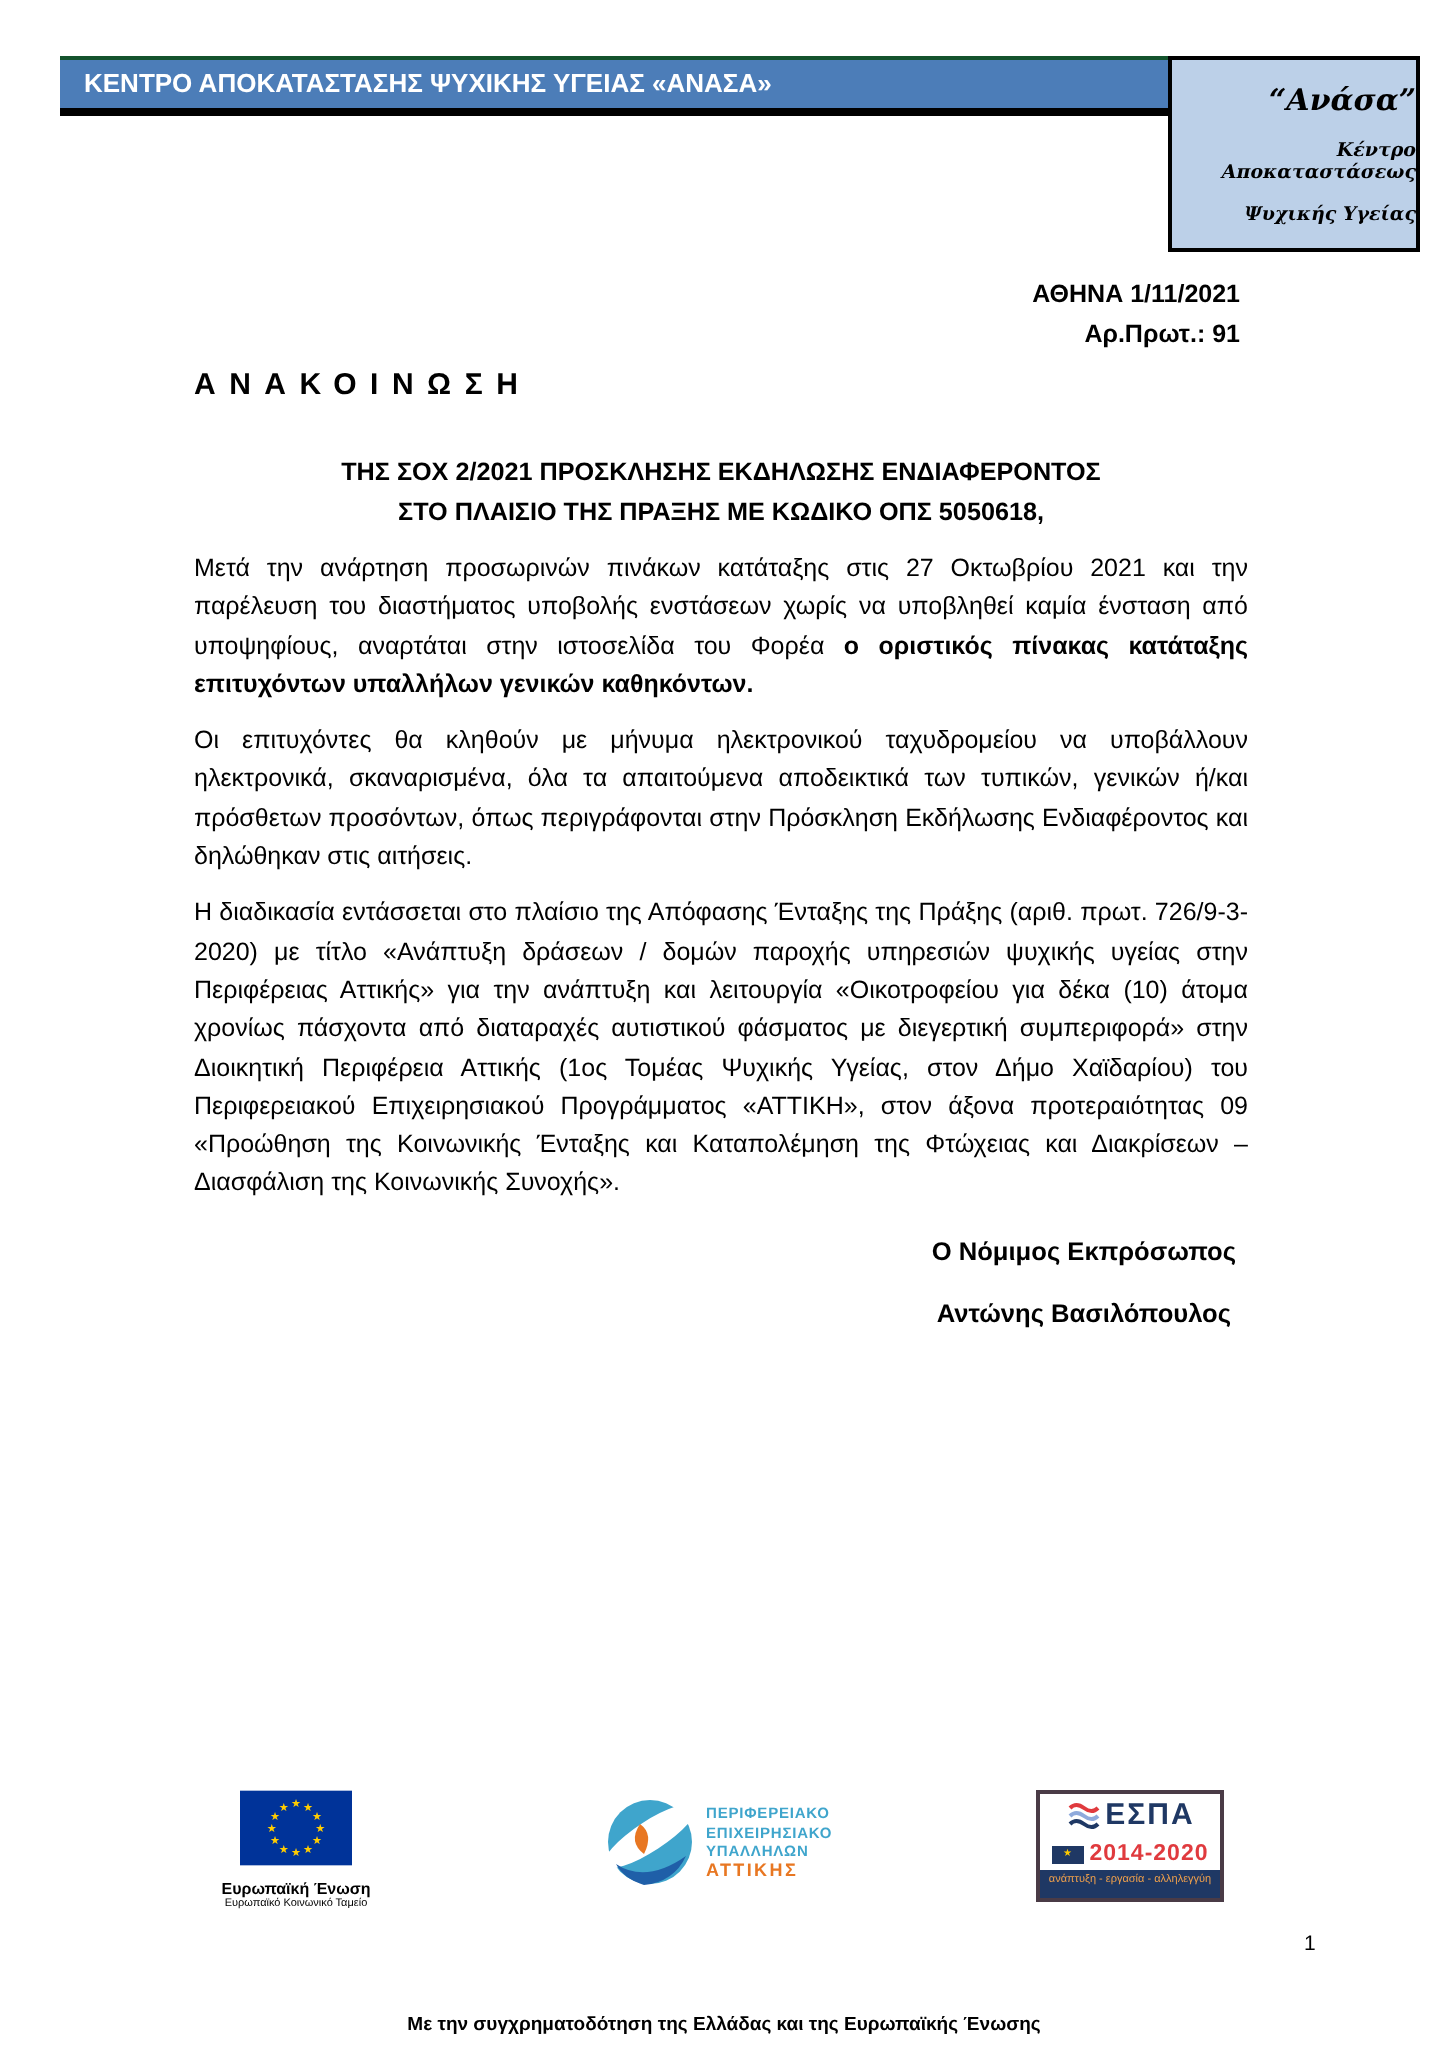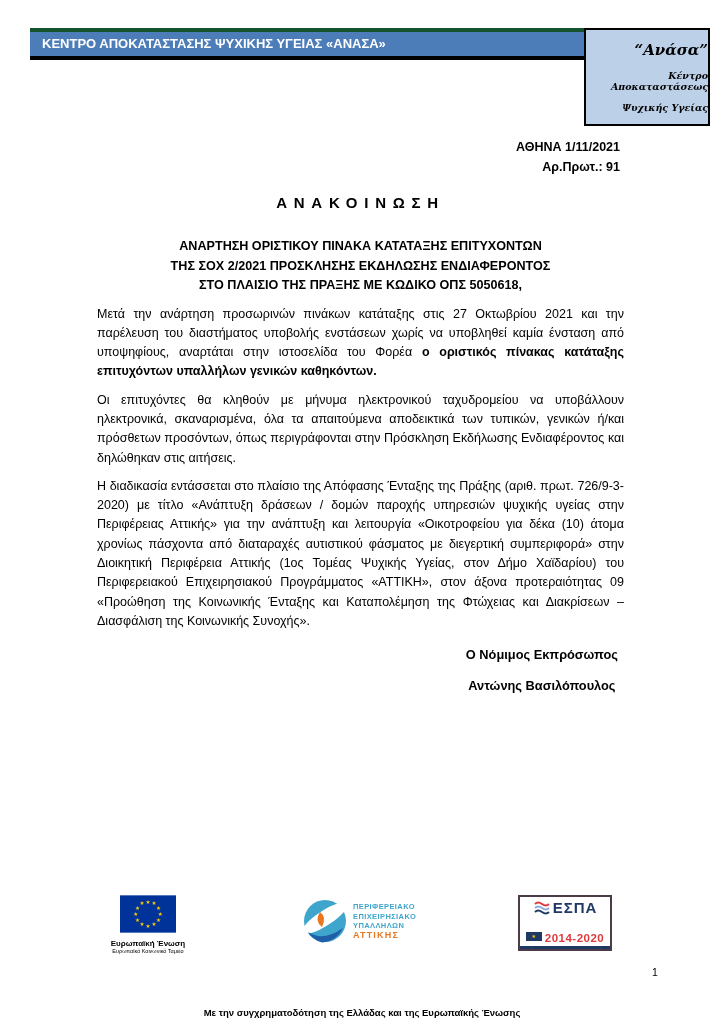--- a/index.html
+++ b/index.html
@@ -8,39 +8,39 @@
     background:#ffffff; color:#000;
     font-family:"Liberation Sans", sans-serif;
     overflow:hidden;
   }
 
   
   .header-row { position:absolute; top:28px; left:30px; width:680px; display:flex; align-items:flex-start; }
   .header-bar {
     flex:1; height:24px; line-height:24px;
     background:#4C7DB8; color:#fff;
-    border-top:4px solid #14532d; border-bottom:4px solid #000;
+    border-top:2px solid #14532d; border-bottom:4px solid #000;
     font-weight:bold; font-size:13px; padding-left:12px;
     white-space:nowrap; overflow:hidden;
   }
   .logo-box {
     width:126px; height:98px; box-sizing:border-box;
     background:#BCD0E8; border:2px solid #000;
     display:flex; flex-direction:column; justify-content:space-evenly;
     text-align:right; font-family:"DejaVu Serif", serif; font-style:italic;
   }
   .logo-box .l1 { font-size:15px; font-weight:bold; }
   .logo-box .l2, .logo-box .l3 { font-size:9.5px; font-weight:bold; }
 
   
   .date-block { position:absolute; top:137px; right:104px; text-align:right; font-size:12.5px; font-weight:bold; line-height:20px; }
 
   
   .doc-body { position:absolute; top:184px; left:97px; width:527px; }
-  .doc-title { text-align:center; font-weight:bold; font-size:15px; letter-spacing:0.45em; margin:10px 0 26px 0; }
+  .doc-title { text-align:left; font-weight:bold; font-size:15px; letter-spacing:0.45em; margin:0 0 26px 0; }
   .doc-subtitle { text-align:center; font-weight:bold; font-size:12.6px; line-height:19.5px; margin:0 0 4px 0; }
   .para { text-align:justify; font-size:12.5px; line-height:19.3px; margin:9px 0 0 0; }
   .para b { font-weight:bold; }
   .sig-wrap { margin-top:16px; text-align:right; padding-right:6px; }
   .sig-block { display:inline-block; text-align:center; }
   .sig-line { font-weight:bold; font-size:12.8px; line-height:16px; }
   .sig-line + .sig-line { margin-top:15px; }
 
   
   .footer-logos { position:absolute; top:893px; left:0; width:724px; height:64px; }
@@ -49,21 +49,21 @@
   .eu-caption-sub { font-size:5.5px; }
   .pep-block { position:absolute; left:303px; top:6px; display:flex; align-items:center; }
   .pep-text { margin-left:6px; font-weight:bold; font-size:7.5px; line-height:9.5px; color:#3FA5CC; letter-spacing:0.4px; }
   .pep-text .attikis { color:#E87722; font-size:9px; letter-spacing:1.2px; }
   .espa-box {
     position:absolute; left:518px; top:2px; width:94px; height:56px; box-sizing:border-box;
     border:2px solid #4a3b46; background:#fff; display:flex; flex-direction:column;
   }
   .espa-row1 { display:flex; align-items:center; justify-content:center; padding-top:2px; }
   .espa-title { color:#1F3864; font-weight:bold; font-size:15px; letter-spacing:1px; margin-left:2px; }
-  .espa-row2 { display:flex; align-items:flex-start; justify-content:center; margin-top:16px; }
+  .espa-row2 { display:flex; align-items:center; justify-content:center; margin-top:5px; }
   .espa-mini-flag { width:16px; height:9px; background:#1F3864; display:flex; align-items:center; justify-content:center; margin-right:3px; }
   .espa-mini-flag span { color:#FFCC00; font-size:5px; line-height:5px; }
   .espa-period { color:#E03A3E; font-weight:bold; font-size:11.5px; letter-spacing:0.5px; }
   .espa-row3 { flex:1; background:#1F3864; color:#F0A04B; font-size:5.5px; line-height:11px; text-align:center; margin-top:2px; white-space:nowrap; overflow:hidden; }
 
   .funding { position:absolute; top:1007px; left:0; width:724px; text-align:center; font-size:9.5px; font-weight:bold; }
   .page-number { position:absolute; top:966px; left:652px; font-size:10.5px; }
 </style>
 </head>
 <body>
@@ -83,21 +83,20 @@
 
   <div class="date-block">
     <div>ΑΘΗΝΑ 1/11/2021</div>
     <div>Αρ.Πρωτ.: 91</div>
   </div>
 
   <div class="doc-body">
     <div class="doc-title">ΑΝΑΚΟΙΝΩΣΗ</div>
 
     <div class="doc-subtitle">
-      <div>ΑΝΑΡΤΗΣΗ  ΟΡΙΣΤΙΚΟΥ ΠΙΝΑΚΑ ΚΑΤΑΤΑΞΗΣ ΕΠΙΤΥΧΟΝΤΩΝ</div>
       <div>ΤΗΣ ΣΟΧ 2/2021 ΠΡΟΣΚΛΗΣΗΣ ΕΚΔΗΛΩΣΗΣ ΕΝΔΙΑΦΕΡΟΝΤΟΣ</div>
       <div>ΣΤΟ ΠΛΑΙΣΙΟ ΤΗΣ ΠΡΑΞΗΣ ΜΕ ΚΩΔΙΚΟ ΟΠΣ 5050618,</div>
     </div>
 
     <p class="para"><span>Μετά την ανάρτηση προσωρινών πινάκων κατάταξης στις 27 Οκτωβρίου 2021 και την παρέλευση του διαστήματος υποβολής ενστάσεων χωρίς να υποβληθεί καμία ένσταση από υποψηφίους, αναρτάται στην ιστοσελίδα του Φορέα </span><b>ο οριστικός πίνακας κατάταξης επιτυχόντων υπαλλήλων γενικών καθηκόντων.</b></p>
 
     <p class="para">Οι επιτυχόντες θα κληθούν με μήνυμα ηλεκτρονικού ταχυδρομείου να υποβάλλουν ηλεκτρονικά, σκαναρισμένα, όλα τα απαιτούμενα αποδεικτικά των τυπικών, γενικών ή/και πρόσθετων προσόντων, όπως περιγράφονται στην Πρόσκληση Εκδήλωσης Ενδιαφέροντος και δηλώθηκαν στις αιτήσεις.</p>
 
     <p class="para">Η διαδικασία εντάσσεται στο πλαίσιο της Απόφασης Ένταξης της Πράξης (αριθ. πρωτ. 726/9-3-2020) με τίτλο «Ανάπτυξη δράσεων / δομών παροχής υπηρεσιών ψυχικής υγείας στην Περιφέρειας Αττικής» για την ανάπτυξη και λειτουργία «Οικοτροφείου για δέκα (10) άτομα χρονίως πάσχοντα από διαταραχές αυτιστικού φάσματος με διεγερτική συμπεριφορά» στην Διοικητική Περιφέρεια Αττικής (1ος Τομέας Ψυχικής Υγείας, στον Δήμο Χαϊδαρίου) του Περιφερειακού Επιχειρησιακού Προγράμματος «ΑΤΤΙΚΗ», στον άξονα προτεραιότητας 09 «Προώθηση της Κοινωνικής Ένταξης και Καταπολέμηση της Φτώχειας και Διακρίσεων – Διασφάλιση της Κοινωνικής Συνοχής».</p>
 

